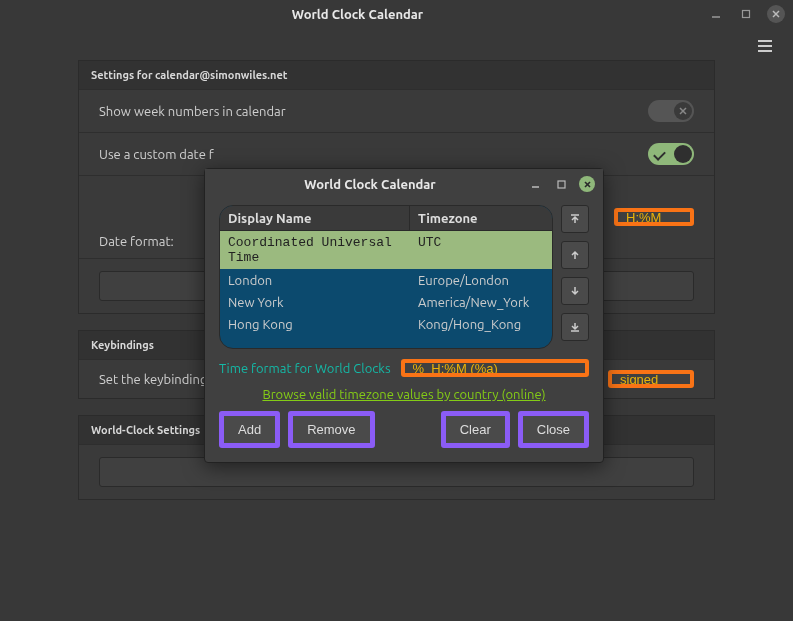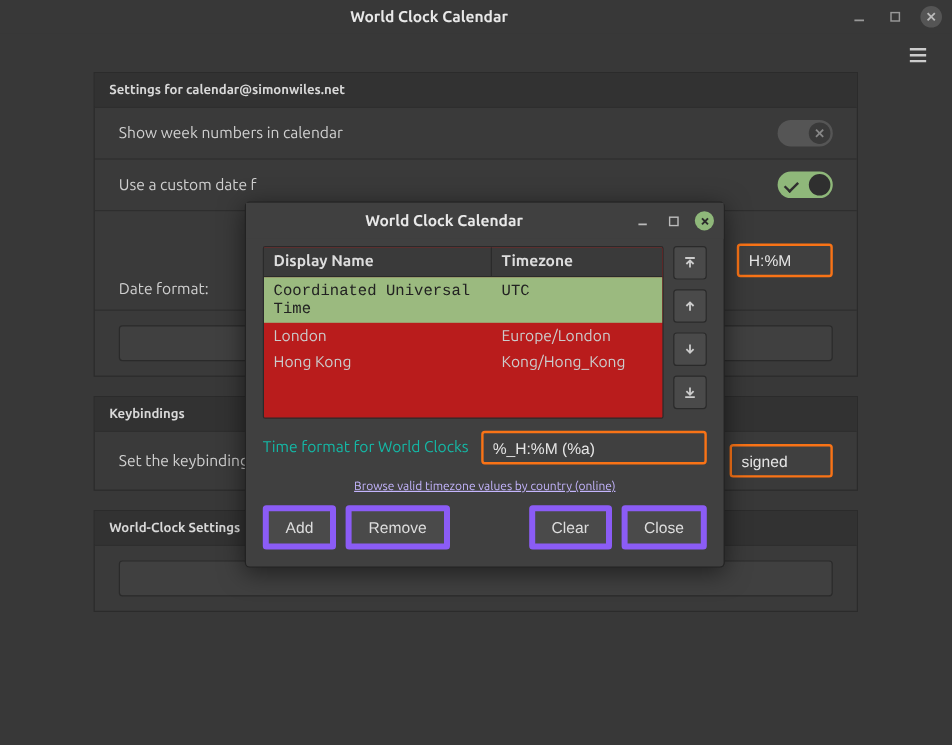--- a/index.html
+++ b/index.html
@@ -67,22 +67,22 @@
     color:#aaa; font-size:10px;
   }
   .toggle.off .knob { right:2px; }
   .toggle.on  .knob { right:2px; background:#2f2f2f; }
   .toggle.on::before {
     content:""; position:absolute; left:8px; top:6px;
     width:5px; height:9px; border:solid #2f2f2f; border-width:0 2px 2px 0;
     transform: rotate(45deg);
   }
   .text-input {
-    background:#404040; border:2px solid #f97316; border-radius:3px;
-    height:28px; padding:0 8px; color:#e5e5e5; font-size:13px;
+    background:#404040; border:4px solid #f97316; border-radius:3px;
+    height:18px; padding:0 8px; color:#eab308; font-size:13px;
     min-width: 80px;
   }
   .placeholder-row { padding: 12px 20px; border-top:1px solid #2e2e2e;}
   .empty-field {
     background:#404040; border:1px solid #2a2a2a; border-radius:3px;
     height:30px; width:100%;
   }
   
   .dialog {
     position:absolute;
@@ -102,23 +102,23 @@
     border-bottom: 0;
   }
   .dialog-titlebar .title { flex:1; text-align:center; font-weight:bold; color:#e8e8e8;}
   .dialog-titlebar .dwin { display:flex; gap:10px; align-items:center;}
   .dwin-btn { width:16px; height:16px; display:flex; align-items:center; justify-content:center; color:#ccc; cursor:pointer;}
   .dwin-btn.dclose { background:#8fb87a; border-radius:50%; color:#2a2a2a;}
   .dialog-body { padding: 6px 14px 14px 14px; display:flex; flex-direction:column; gap:10px;}
   .table-wrap { display:flex; gap:8px; }
   .table {
     flex:1;
-    background:#b91c1c;
+    background:#0c4a6e;
     border:1px solid #2a2a2a;
-    border-radius:2px;
+    border-radius:14px;
     overflow:hidden;
     min-height: 144px;
   }
   .thead { display:flex; background:#3a3a3a; border-bottom:1px solid #2a2a2a;}
   .th {
     padding:5px 8px; font-weight:bold; color:#ddd; font-size:13px;
   }
   .th.col1 { width: 190px; border-right:1px solid #2a2a2a;}
   .th.col2 { flex:1; }
   .trow { display:flex; }
@@ -131,21 +131,21 @@
   .icon-btn {
     width:28px; height:28px;
     background:#4a4a4a; border:1px solid #2a2a2a; border-radius:3px;
     display:flex; align-items:center; justify-content:center;
     color:#ccc; cursor:pointer;
   }
   .format-row { display:flex; align-items:center; gap:10px;}
   .format-row label { color:#14b8a6; }
   .format-row .text-input { flex:1; }
   .link-row { text-align:center; }
-  .link-row a { color:#c4b5fd; text-decoration:underline; cursor:pointer; font-size:10px;}
+  .link-row a { color:#84cc16; text-decoration:underline; cursor:pointer; font-size:13px;}
   .dialog-buttons { display:flex; gap:8px; }
   .dialog-buttons .spacer { flex:1; }
   .btn {
     background:#4a4a4a; border:5px solid #8b5cf6; border-radius:3px;
     padding: 6px 14px; color:#ddd; cursor:pointer; font-size:13px;
   }
   svg { display:block; }
 </style>
 </head>
 <body>
@@ -262,20 +262,24 @@
         <div id="tbody">
             <div class="trow selected">
               <div class="td col1">Coordinated Universal Time</div>
               <div class="td col2">UTC</div>
             </div>
             <div class="trow">
               <div class="td col1">London</div>
               <div class="td col2">Europe/London</div>
             </div>
             <div class="trow">
+              <div class="td col1">New York</div>
+              <div class="td col2">America/New_York</div>
+            </div>
+            <div class="trow">
               <div class="td col1">Hong Kong</div>
               <div class="td col2">Kong/Hong_Kong</div>
             </div>
           </div>
       </div>
       <div class="side-buttons">
         <div class="icon-btn">
           <svg width="12" height="12">
               <line x1="2" y1="2" x2="10" y2="2" stroke="#ccc" stroke-width="1.5"></line>
               <path d="M6 10 L6 4 M3 7 L6 4 L9 7" fill="none" stroke="#ccc" stroke-width="1.5"></path>

